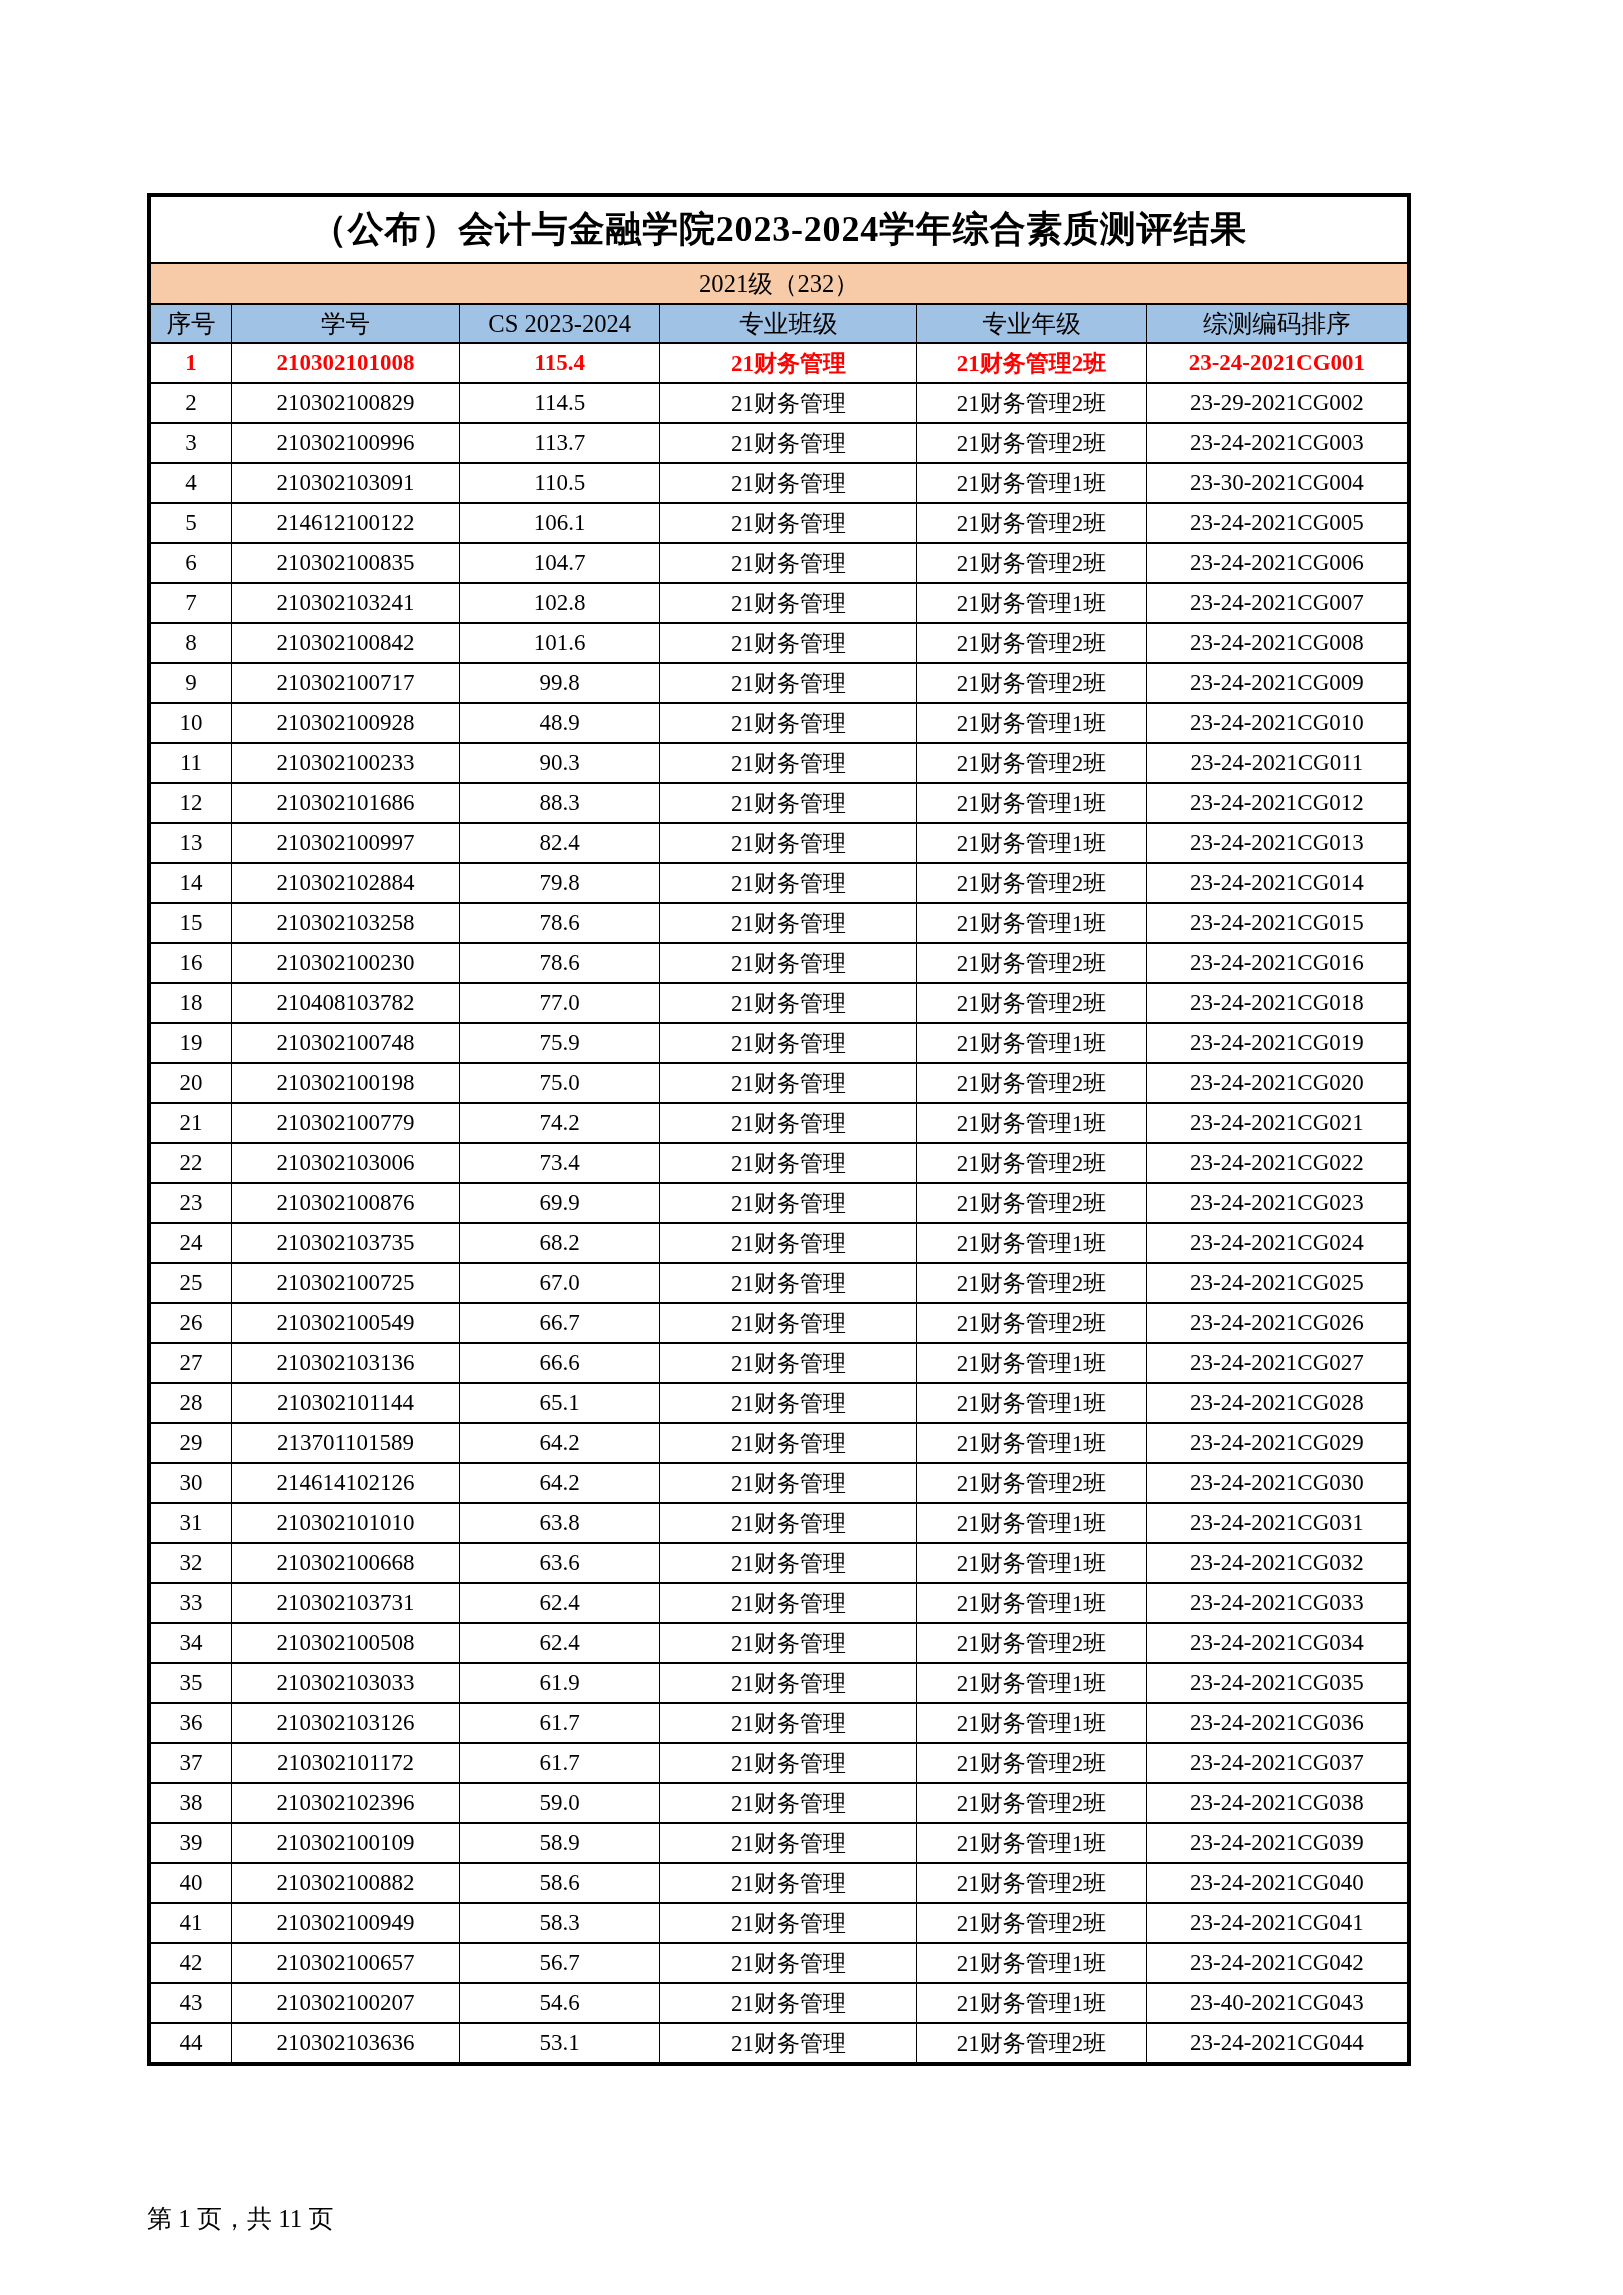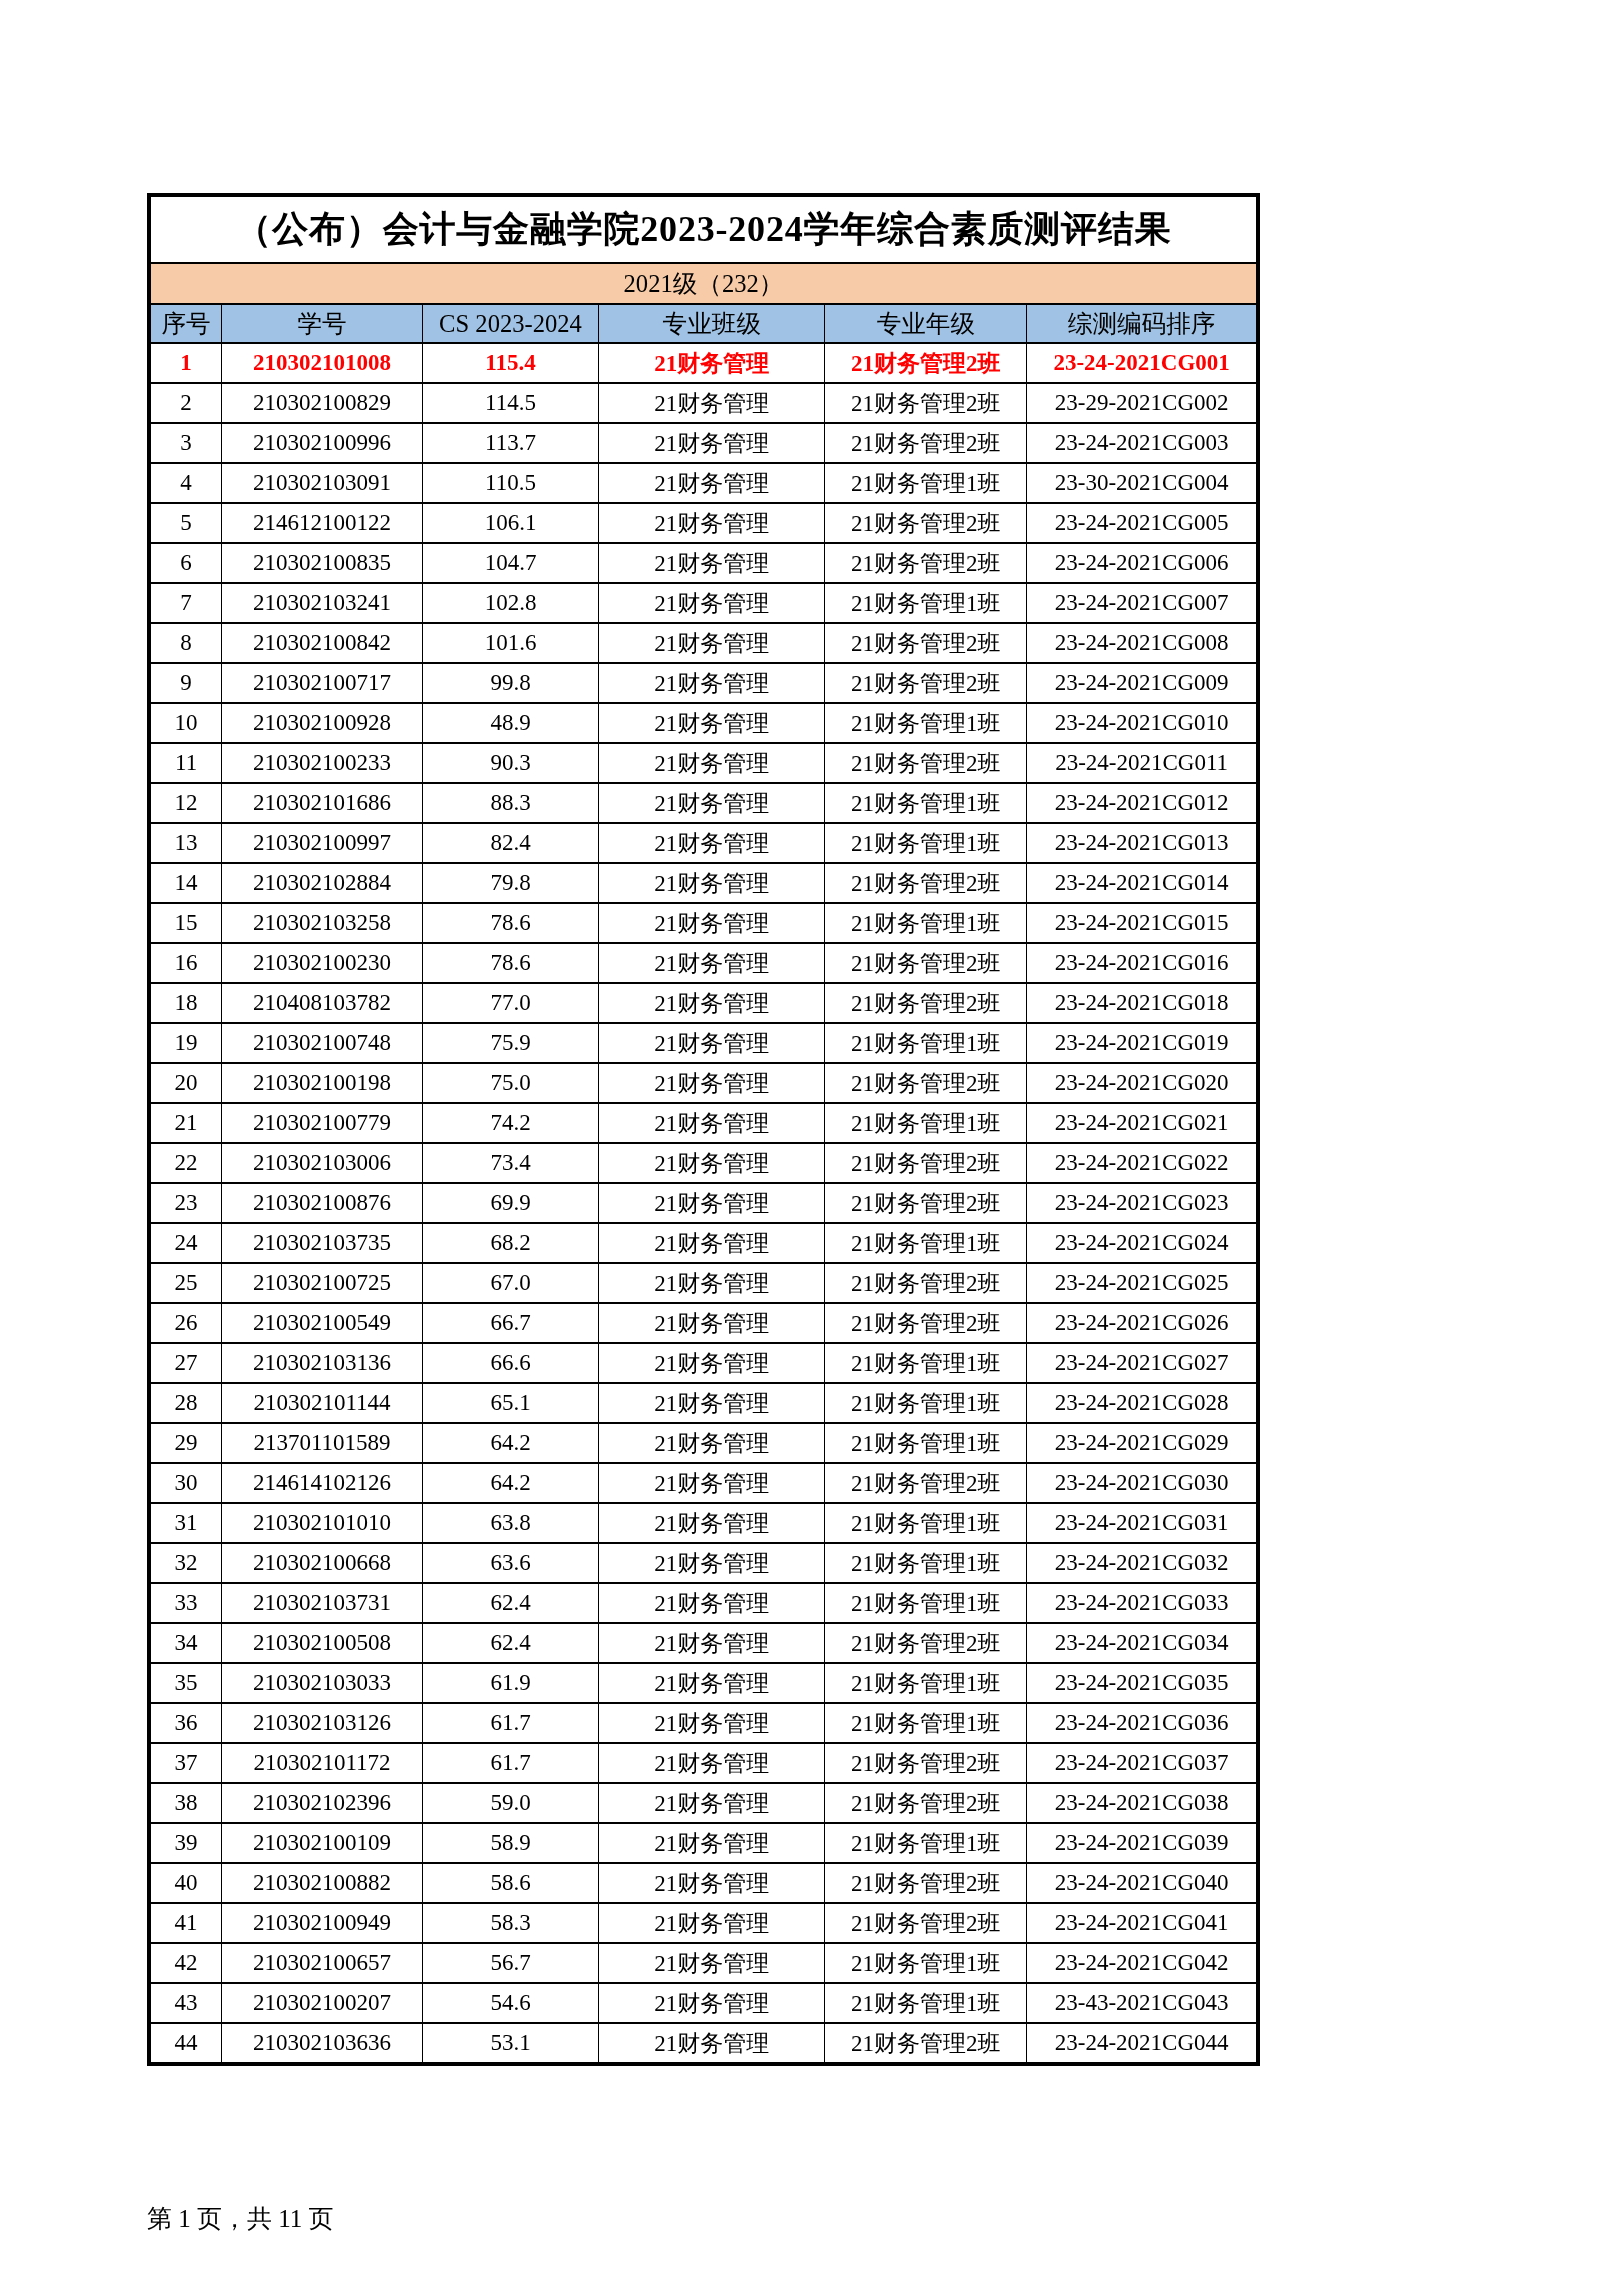--- a/index.html
+++ b/index.html
@@ -13,21 +13,21 @@
     position: relative;
     width: 1623px;
     height: 2295px;
     background: #ffffff;
     overflow: hidden;
   }
   .table-wrap {
     position: absolute;
     left: 147px;
     top: 193px;
-    width: 1113px;
+    width: 1264px;
   }
   table.results {
     width: 100%;
     border-collapse: collapse;
     table-layout: fixed;
     border: 4px solid var(--border-color, #000);
   }
   table.results td, table.results th {
     border: 1.6px solid var(--border-color, #000);
     border-top-width: 2.4px;
@@ -433,21 +433,21 @@
             <td>21财务管理</td>
             <td>21财务管理1班</td>
             <td>23-24-2021CG042</td>
           </tr>
           <tr>
             <td>43</td>
             <td>210302100207</td>
             <td>54.6</td>
             <td>21财务管理</td>
             <td>21财务管理1班</td>
-            <td>23-43-2021CG043</td>
+            <td>23-40-2021CG043</td>
           </tr>
           <tr>
             <td>44</td>
             <td>210302103636</td>
             <td>53.1</td>
             <td>21财务管理</td>
             <td>21财务管理2班</td>
             <td>23-24-2021CG044</td>
           </tr>
         </tbody>

